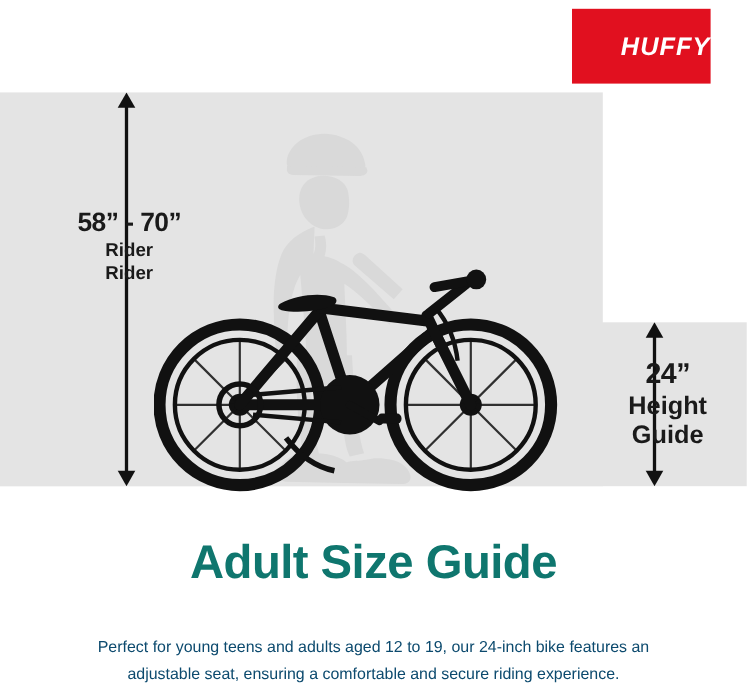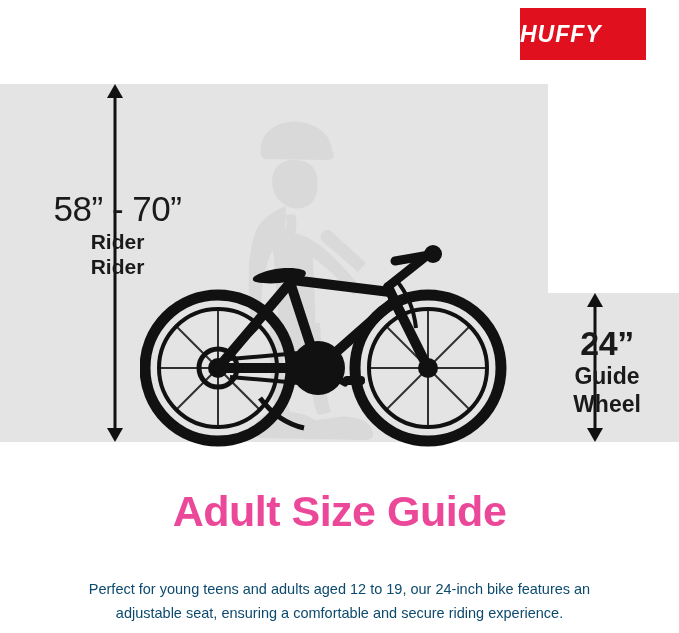--- a/index.html
+++ b/index.html
@@ -18,25 +18,25 @@
     background: #ffffff;
     overflow: hidden;
   }
 
   
   .brand-logo {
     position: absolute;
     left: 520px;
     top: 8px;
     width: 126px;
-    height: 52px;
+    height: 68px;
     background: #e1101f;
     display: flex;
     align-items: center;
-    justify-content: flex-start;
+    justify-content: flex-end;
   }
   .brand-logo .wordmark {
     color: #ffffff;
     font-size: 23px;
     font-weight: bold;
     font-style: italic;
     letter-spacing: 1px;
     font-family: "Liberation Sans", sans-serif;
   }
 
@@ -72,40 +72,40 @@
     position: absolute;
     color: #1a1a1a;
   }
   .label-rider {
     left: 30px;
     top: 190px;
     width: 175px;
     text-align: center;
   }
   .label-rider .measure-value {
-    font-size: 35px;
-    font-weight: normal;
+    font-size: 24px;
+    font-weight: bold;
     line-height: 1.08;
     letter-spacing: -0.5px;
   }
   .label-rider .measure-caption {
-    font-size: 21px;
+    font-size: 17px;
     font-weight: bold;
     line-height: 1.12;
     margin-top: 2px;
   }
 
   .label-wheel {
     left: 547px;
     top: 325px;
     width: 120px;
     text-align: center;
   }
   .label-wheel .measure-value {
-    font-size: 34px;
+    font-size: 26px;
     font-weight: bold;
     line-height: 1.1;
     letter-spacing: -0.5px;
   }
   .label-wheel .measure-caption {
     font-size: 23px;
     font-weight: bold;
     line-height: 1.15;
     margin-top: 1px;
   }
@@ -122,21 +122,21 @@
 
   
   .headline {
     position: absolute;
     left: 0;
     top: 487px;
     width: 679px;
     text-align: center;
     font-size: 43px;
     font-weight: bold;
-    color: #ec4899;
+    color: #0f766e;
     letter-spacing: -0.5px;
   }
   .bodycopy {
     position: absolute;
     left: 60px;
     top: 578px;
     width: 559px;
     text-align: center;
     font-size: 14.5px;
     line-height: 1.65;
@@ -259,21 +259,21 @@
   </div>
 
   <div class="label-block label-rider">
     <div class="measure-value">58” - 70”</div>
     <div class="measure-caption">Rider</div>
     <div class="measure-caption">Rider</div>
   </div>
 
   <div class="label-block label-wheel">
     <div class="measure-value">24”</div>
+    <div class="measure-caption">Height</div>
     <div class="measure-caption">Guide</div>
-    <div class="measure-caption">Wheel</div>
   </div>
 
   <div class="headline">Adult Size Guide</div>
 
   <div class="bodycopy">Perfect for young teens and adults aged 12 to 19, our 24-inch bike features an adjustable seat, ensuring a comfortable and secure riding experience.</div>
 
 </div>
 
 </body></html>

